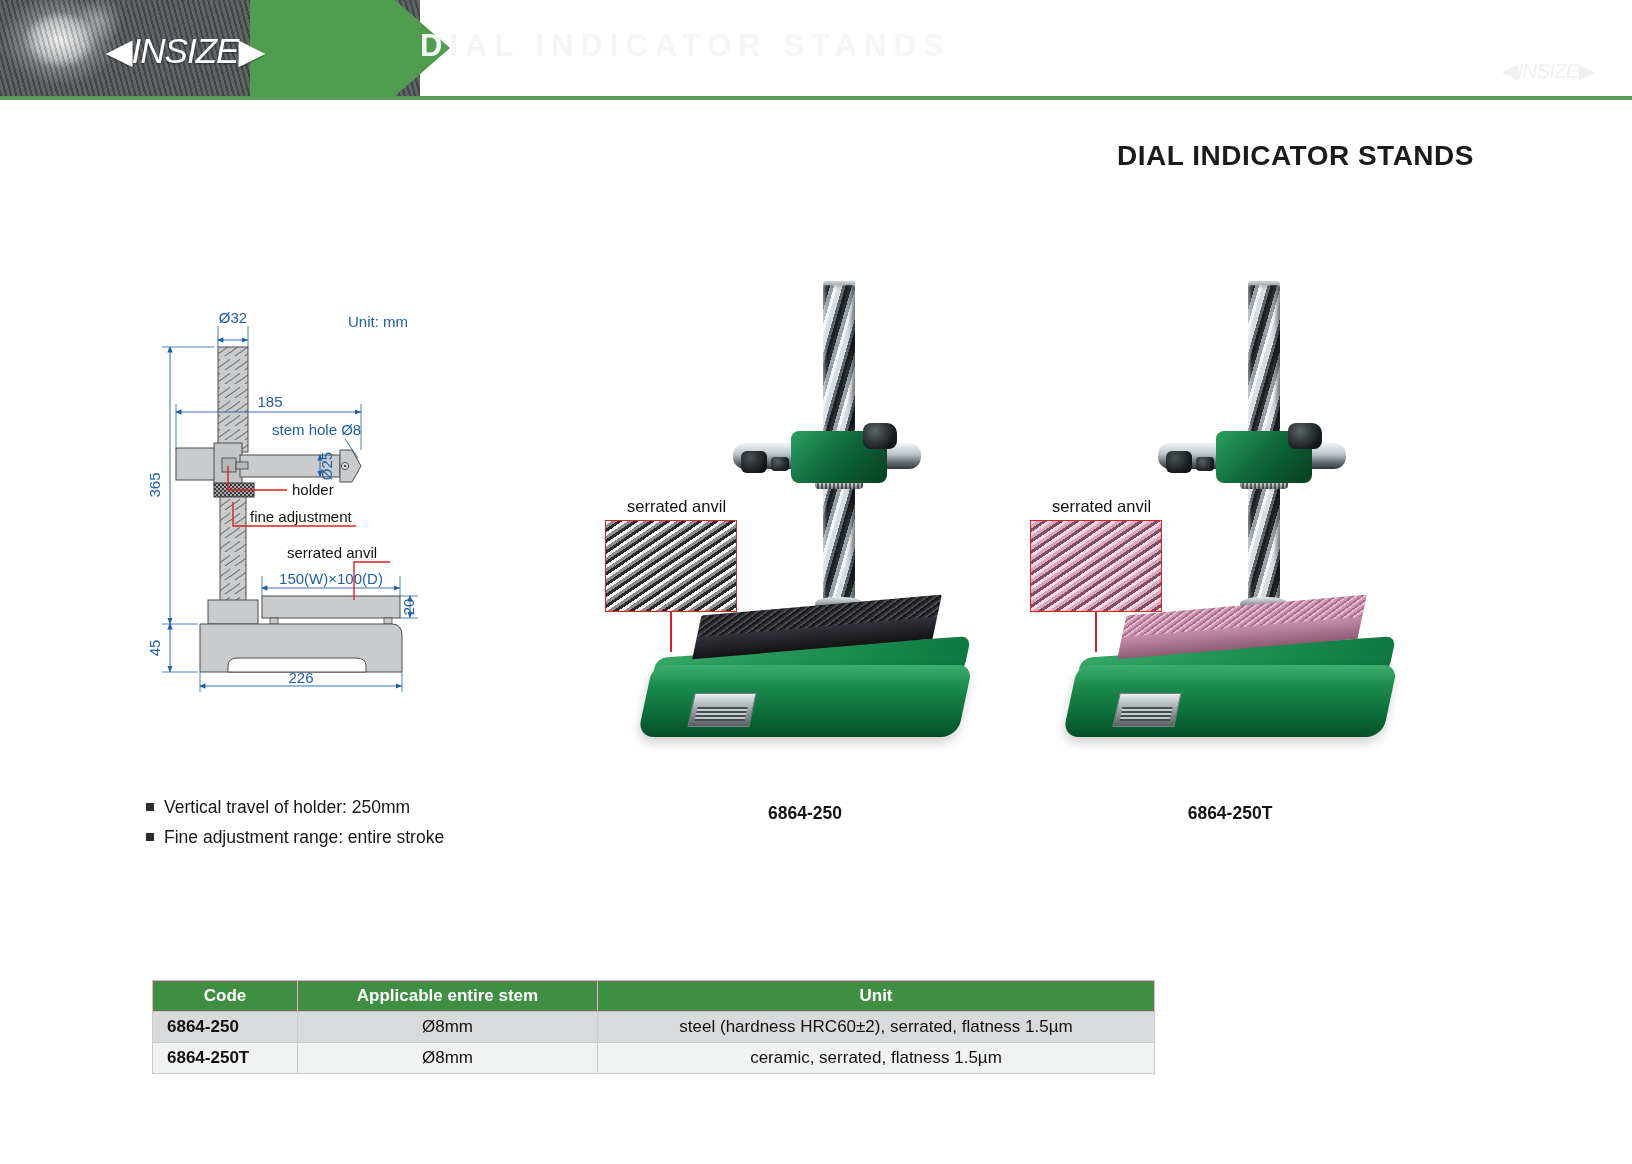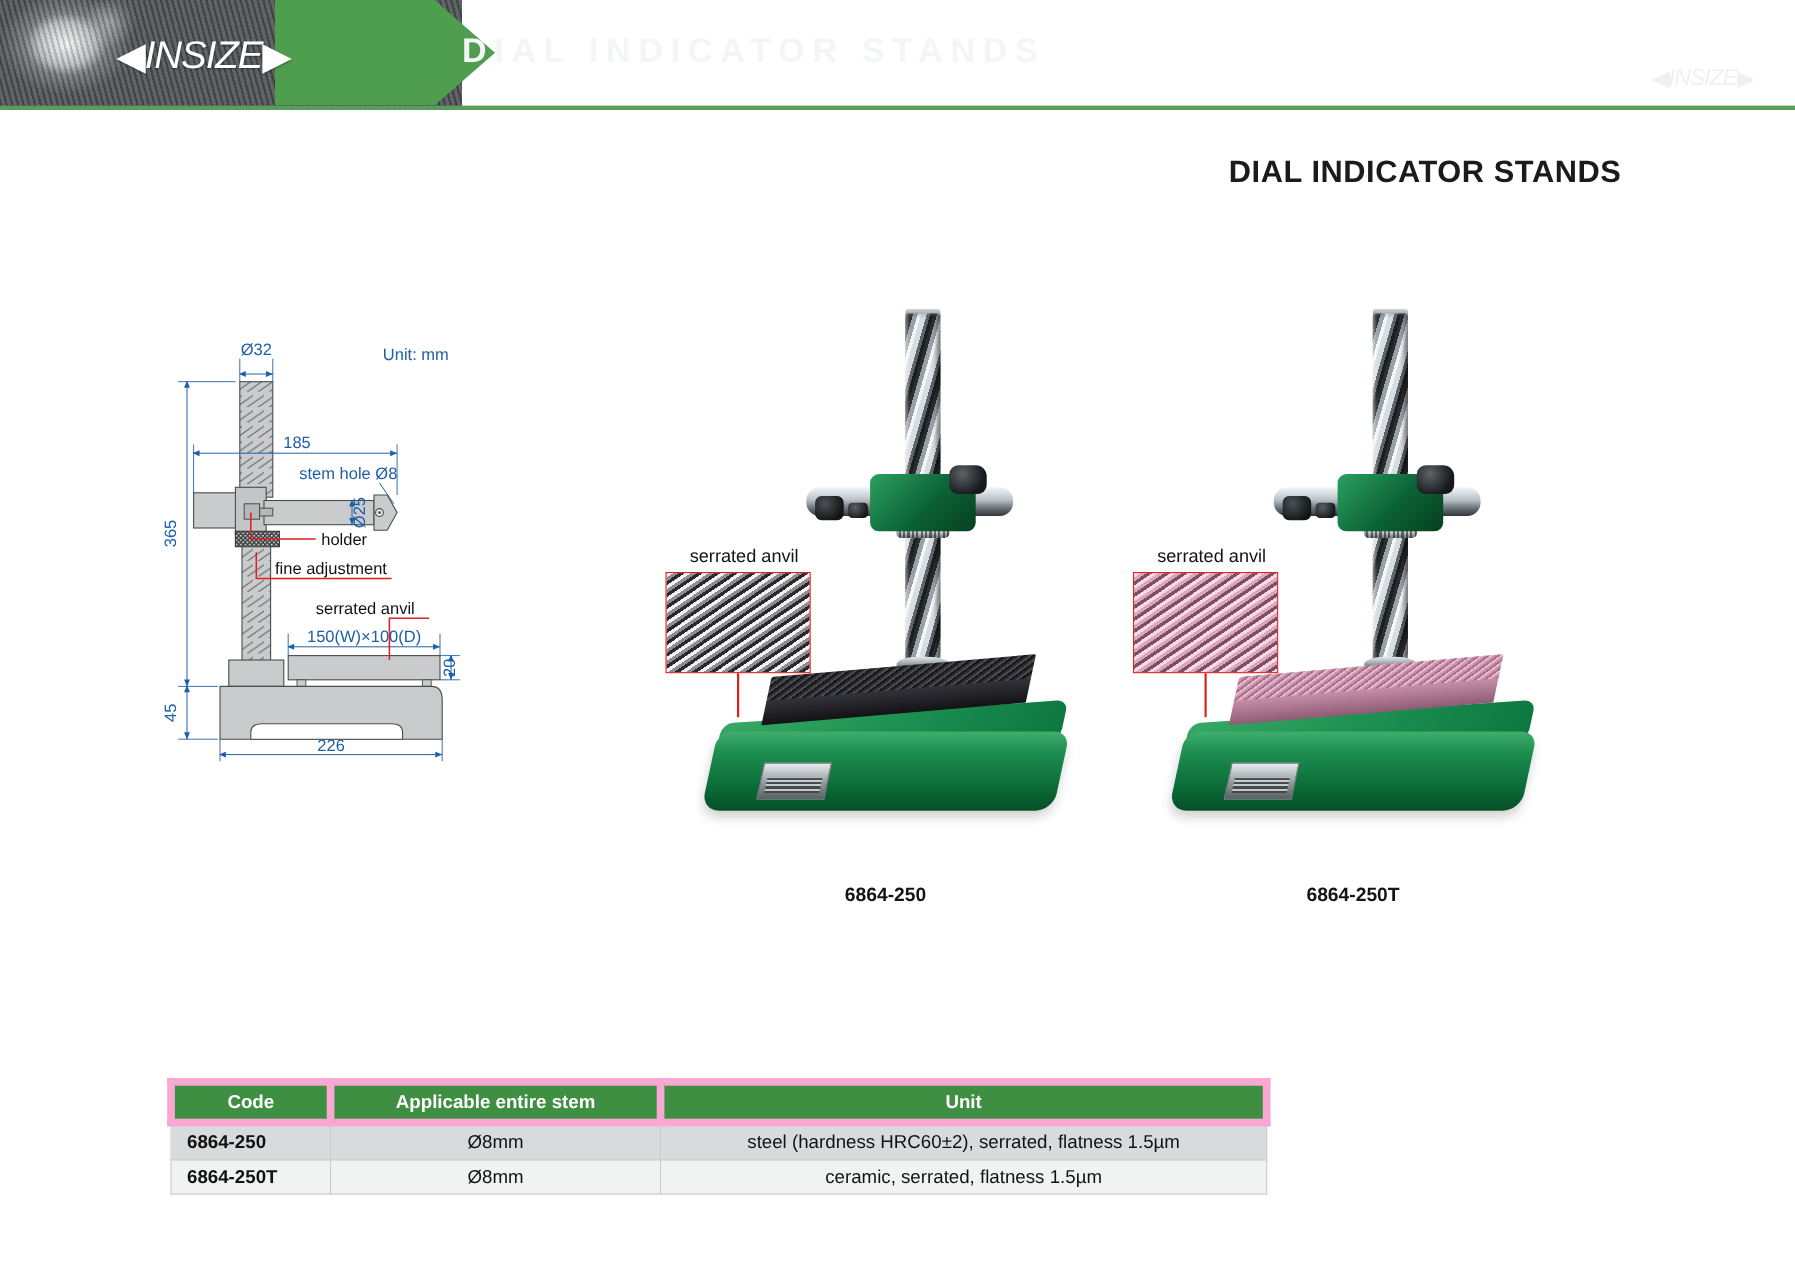--- a/index.html
+++ b/index.html
@@ -209,21 +209,21 @@
     font-size:17.5px; font-weight:bold; color:#141414;
   }
 
   
   #spec-table {
     position:absolute; left:152px; top:980px; width:1003px;
     border-collapse:collapse; font-size:17px;
   }
   #spec-table th {
     background:#3f8f43; color:#ffffff; font-weight:bold;
-    padding:5px 8px; border:7px solid #f9a8d4; text-align:center;
+    padding:5px 8px; border:1px solid #f9a8d4; text-align:center;
   }
   #spec-table td {
     padding:5px 10px; border:1px solid #c9cbcc; text-align:center; color:#121212;
   }
   #spec-table tbody tr:nth-child(odd) td { background:#d9dadb; }
   #spec-table tbody tr:nth-child(even) td { background:#f1f2f2; }
   #spec-table td.code { font-weight:bold; text-align:left; padding-left:14px; }
   #spec-table td.anvil-desc { text-align:center;margin-top:36px; }
   .col-code { width:145px; }
   .col-stem { width:300px; }
@@ -344,20 +344,28 @@
   <text class="anntxt" x="110" y="222">fine adjustment</text>
 
   <polyline points="214,300 214,262 250,262" fill="none" stroke="#e02020" stroke-width="1.4"></polyline>
   <text class="anntxt" x="147" y="258">serrated anvil</text>
 
   <text class="unittxt" x="208" y="27">Unit: mm</text>
 </svg>
 </div>
 
 <div id="features">
+  <div class="feat">
+    <span class="bullet"></span>
+    <span class="ftext">Vertical travel of holder: 250mm</span>
+  </div>
+  <div class="feat">
+    <span class="bullet"></span>
+    <span class="ftext">Fine adjustment range: entire stroke</span>
+  </div>
 </div>
 
 <div class="product" id="product-a">
   <div class="prod-stage">
     <div class="column-top"></div>
     <div class="column"></div>
     <div class="fine-ring"></div>
     <div class="arm"></div>
     <div class="arm-clamp"></div>
     <div class="arm-knob"></div>

